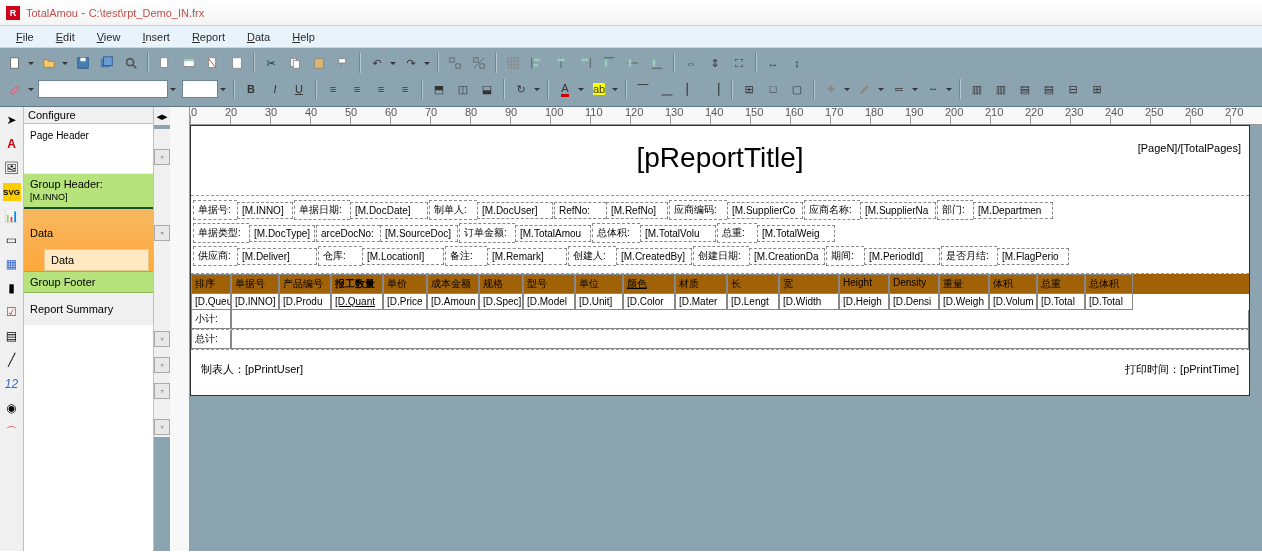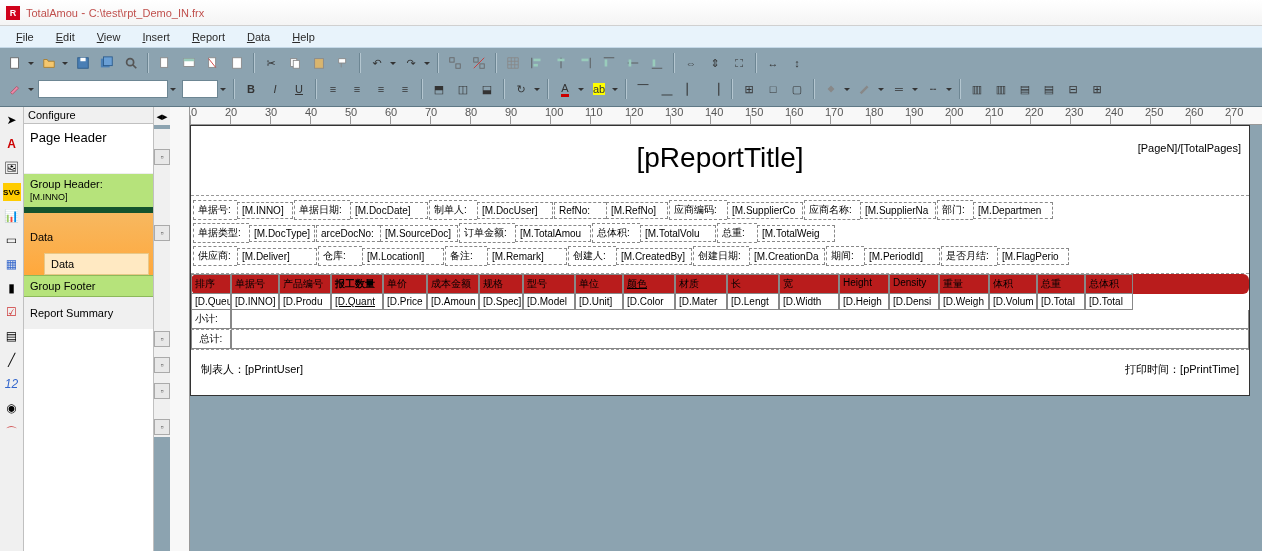--- a/index.html
+++ b/index.html
@@ -17,22 +17,22 @@
 .tool-sep{width:2px;height:20px;border-left:1px solid #6d8693;border-right:1px solid #b4c6d0;margin:0 3px;}
 .tool-dd{width:10px;height:22px;display:inline-flex;align-items:center;justify-content:center;margin-left:-2px;}
 .tool-dd::after{content:"";border:3px solid transparent;border-top-color:#333;margin-top:3px;}
 .font-box{background:#fff;border:1px solid #6d8693;width:130px;height:18px;padding:0 4px;display:flex;align-items:center;}
 .size-box{background:#fff;border:1px solid #6d8693;width:36px;height:18px;padding:0 4px;display:flex;align-items:center;margin-left:2px;}
 .work-area{display:flex;height:calc(552px - 26px - 22px - 60px);}
 .left-tool{width:24px;background:#f0f0f0;border-right:1px solid #c0c0c0;display:flex;flex-direction:column;align-items:center;padding-top:4px;gap:6px;}
 .left-tool .lt{width:18px;height:18px;display:flex;align-items:center;justify-content:center;font-size:12px;}
 .band-panel{width:130px;background:#fff;border-right:1px solid #c0c0c0;}
 .band-panel .ph{background:#f0f0f0;border-bottom:1px solid #c0c0c0;padding:2px 4px;font-size:11px;}
-.band-panel .band{padding:6px 6px;border-bottom:1px solid #eee;font-size:13px;}
-.band-panel .gh{background:#b6e37b;padding:4px 6px;border-bottom:6px solid #14532d;font-size:11px;line-height:1.1;}
+.band-panel .band{padding:6px 6px;border-bottom:1px solid #eee;font-size:10px;}
+.band-panel .gh{background:#b6e37b;padding:4px 6px;border-bottom:2px solid #14532d;font-size:11px;line-height:1.1;}
 .band-panel .data-outer{background:linear-gradient(#f7b860,#ffa83c);padding:0;}
 .band-panel .data-lbl{padding:18px 6px 6px 6px;font-size:11px;}
 .band-panel .data-inner{background:#ffe9c2;margin:4px 4px 0 20px;padding:4px 6px;font-size:11px;border:1px solid #e8c888;}
 .band-panel .gf{background:#b6e37b;padding:4px 6px;border-top:1px solid #8db95a;border-bottom:1px solid #8db95a;font-size:11px;}
 .band-panel .rs{background:#f0f0f0;padding:10px 6px;font-size:11px;}
 .canvas-area{flex:1;background:#8ca3b0;position:relative;overflow:auto;}
 .vruler{position:absolute;left:16px;top:0;width:20px;bottom:0;background:#f8f8f8;border-right:1px solid #999;}
 .hruler{position:absolute;left:36px;top:0;right:0;height:18px;background:#f8f8f8;border-bottom:1px solid #999;display:flex;align-items:flex-end;overflow:hidden;}
 .hruler .tick{min-width:40px;text-align:left;font-size:9px;color:#555;border-left:1px solid #999;padding-left:1px;height:8px;position:relative;}
 .hruler .tick span{position:absolute;top:-10px;left:-6px;}
@@ -44,21 +44,21 @@
 .logo-box .logo-main{font-size:22px;font-weight:bold;color:#2d6cb5;display:flex;align-items:center;gap:4px;}
 .logo-box .logo-c{width:24px;height:24px;border:3px solid #2d6cb5;border-right-color:transparent;border-radius:50%;transform:rotate(-20deg);}
 .logo-box .logo-sub{font-size:9px;color:#666;letter-spacing:1px;}
 .rpt-title{position:absolute;left:50%;transform:translateX(-50%);top:16px;font-size:28px;font-family:Liberation Sans, sans-serif;}
 .page-no{position:absolute;right:8px;top:16px;font-size:11px;}
 .form-band{padding:4px 2px;border-bottom:1px dashed #999;}
 .form-row{display:flex;gap:1px;margin-bottom:3px;flex-wrap:nowrap;}
 .fld{display:flex;align-items:center;}
 .fld .lbl{border:1px dashed #888;border-right:none;padding:2px 4px;font-size:10px;white-space:nowrap;background:#fff;}
 .fld .val{border:1px dashed #888;padding:2px 4px;font-size:10px;white-space:nowrap;overflow:hidden;background:#fff;}
-.table-hdr{display:flex;background:#b91c1c;border-radius:6px;}
+.table-hdr{display:flex;background:#a16207;}
 .table-hdr .th{border:1px solid #888;padding:2px 3px;font-size:10px;white-space:nowrap;overflow:hidden;}
 .table-row{display:flex;}
 .table-row .td{border:1px solid #888;border-top:none;padding:2px 3px;font-size:10px;white-space:nowrap;overflow:hidden;background:#fff;}
 .sub-row{display:flex;}
 .sub-row .sc{border:1px solid #888;border-top:none;padding:2px 3px;font-size:10px;background:#fff;}
 .footer-band{padding:12px 10px 18px 10px;display:flex;justify-content:space-between;font-size:11px;border-top:1px dashed #999;}
 .crn{display:inline-block;}
 .dropdown-arrows{position:absolute;left:0;top:0;width:16px;height:18px;background:#f0f0f0;display:flex;align-items:center;justify-content:center;}
 </style>
 </head>
@@ -558,21 +558,21 @@
             <div class="td" style="width: 48px;">[D.Volum</div>
             <div class="td" style="width: 48px;">[D.Total</div>
             <div class="td" style="width: 48px;">[D.Total</div>
           </div>
         <div class="sub-row">
           <div class="sc" style="width:40px;">小计:</div>
           <div class="sc" style="flex:1;"></div>
         </div>
       </div>
 
-      <div class="sub-row" style="border-top:1px dashed #999;text-align:center;">
+      <div class="sub-row" style="border-top:1px dashed #999;">
         <div class="sc" style="width:40px;">总计:</div>
         <div class="sc" style="flex:1;"></div>
       </div>
 
       <div class="footer-band">
         <span class="crn">制表人：[pPrintUser]</span>
         <span class="crn">打印时间：[pPrintTime]</span>
       </div>
     </div>
   </div>

